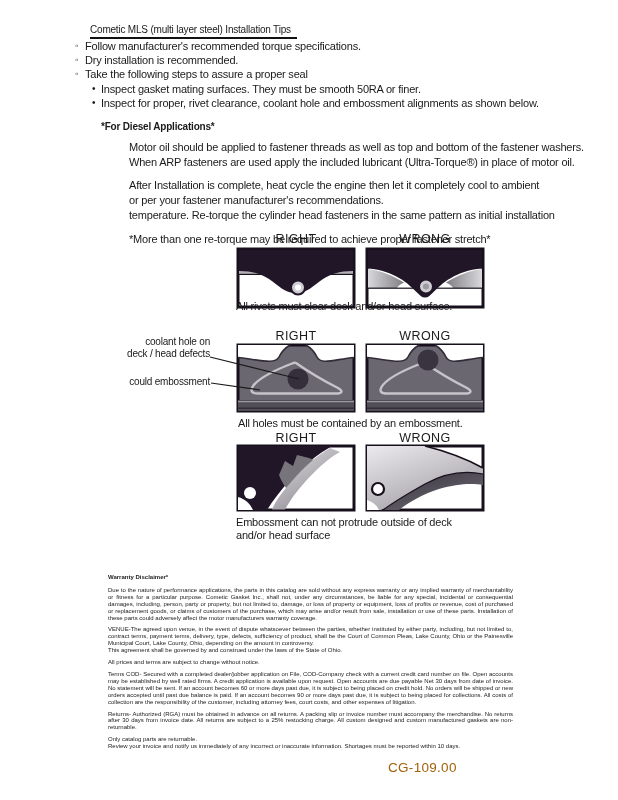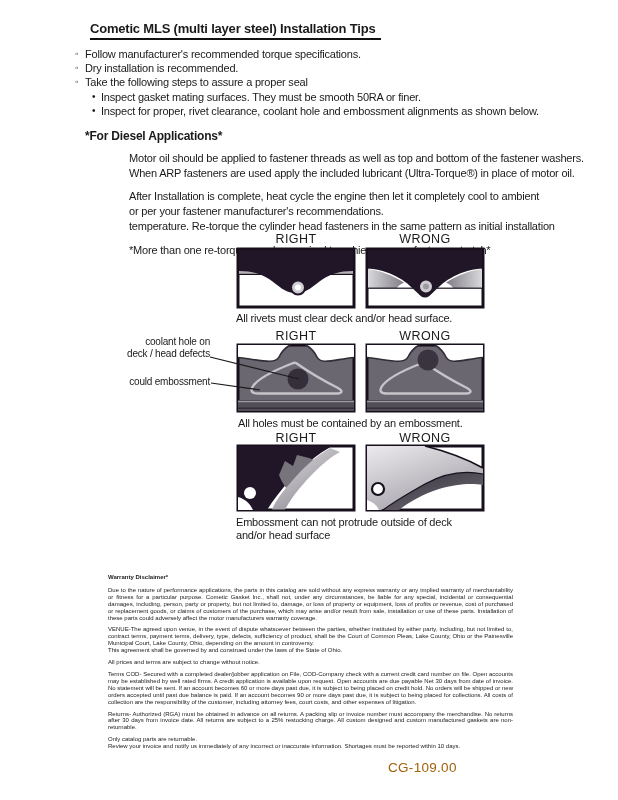--- a/index.html
+++ b/index.html
@@ -1,27 +1,27 @@
 <!DOCTYPE html>
 <html><head>
 <meta charset="utf-8">
 <style>
   html,body{margin:0;padding:0;background:#e8e8e8;}
   .page{position:relative;width:618px;height:800px;background:#fff;overflow:hidden;
         font-family:"Liberation Sans",sans-serif;color:#1a1a1a;margin:0 auto;}
   
   .top{position:absolute;left:85px;top:19px;width:456px;}
-  .title{font-size:13px;font-weight:bold;letter-spacing:-0.2px;margin-left:5px;
+  .title{font-size:10px;font-weight:normal;letter-spacing:-0.2px;margin-left:5px;
          display:inline-block;border-bottom:2px solid #111;padding:0 6px 2px 0;white-space:nowrap;}
   .b{position:relative;font-size:11px;line-height:14.2px;letter-spacing:-0.2px;white-space:nowrap;}
   .b::before{content:"\25E6";position:absolute;left:-10px;top:0;font-size:10px;}
-  .b.first{margin-top:7px;}
+  .b.first{}
   .sb{margin-left:16px;}
   .sb::before{content:"\2022";left:-9px;font-size:10px;}
-  .h2{font-size:12px;font-weight:bold;letter-spacing:-0.2px;margin:11px 0 0 0;}
+  .h2{font-size:10px;font-weight:bold;letter-spacing:-0.2px;margin:11px 0 0 16px;}
   .para{margin-top:8px;margin-left:44px;}
   .ln{font-size:11px;line-height:15px;letter-spacing:-0.2px;white-space:nowrap;}
   .note{margin-top:9px;}
   
   .dlab{position:absolute;width:120px;text-align:center;font-size:12.5px;letter-spacing:0.4px;}
   .dbox{position:absolute;}
   .dcap{position:absolute;font-size:11px;letter-spacing:-0.2px;white-space:nowrap;}
   .call{position:absolute;left:88px;width:122px;text-align:right;font-size:10px;
         line-height:11.5px;letter-spacing:-0.2px;}
   .leaders{position:absolute;left:200px;top:348px;overflow:visible;pointer-events:none;}
@@ -88,21 +88,21 @@
     </defs>
     <rect x="2" y="2" width="116" height="58" fill="#ffffff" stroke="#17101c" stroke-width="3"></rect>
     <path d="M3,41 L3,22 C15,23.5 28,28.5 39,35.5 C35,37.5 33,39 32,41 Z" fill="url(#gwl)"></path>
     <path d="M117,41 L117,22 C105,23.5 92,28.5 81,35.5 C85,37.5 87,39 88,41 Z" fill="url(#gwr)"></path>
     <rect x="3" y="40.6" width="114" height="1.2" fill="#17101c"></rect>
     <path d="M3,3 H117 V21.5 C103,22.5 94,26.5 86,31 C77,36 73,41 68,45.5 C65,48.5 63,50.5 60,50.5 C57,50.5 55,48.5 52,45.5 C47,41 43,36 34,31 C26,26.5 17,22.5 3,21.5 Z" fill="#201627"></path>
     <circle cx="61" cy="39.5" r="7" fill="#cfcdd1" stroke="#201627" stroke-width="2"></circle>
     <circle cx="61" cy="39.5" r="3" fill="#9d9aa2"></circle>
   </svg>
 
-  <div class="dcap" style="left:236px;top:312px">All rivets must clear deck and/or head surface.</div>
+  <div class="dcap" style="left:236px;top:300px">All rivets must clear deck and/or head surface.</div>
 
   <div class="dlab" style="left:236px;top:329px">RIGHT</div>
   <div class="dlab" style="left:365px;top:329px">WRONG</div>
 
   <div class="call" style="top:336px">
     <div>coolant hole on</div>
     <div>deck / head defects</div>
   </div>
   <div class="call" style="top:376px">could embossment</div>
 

